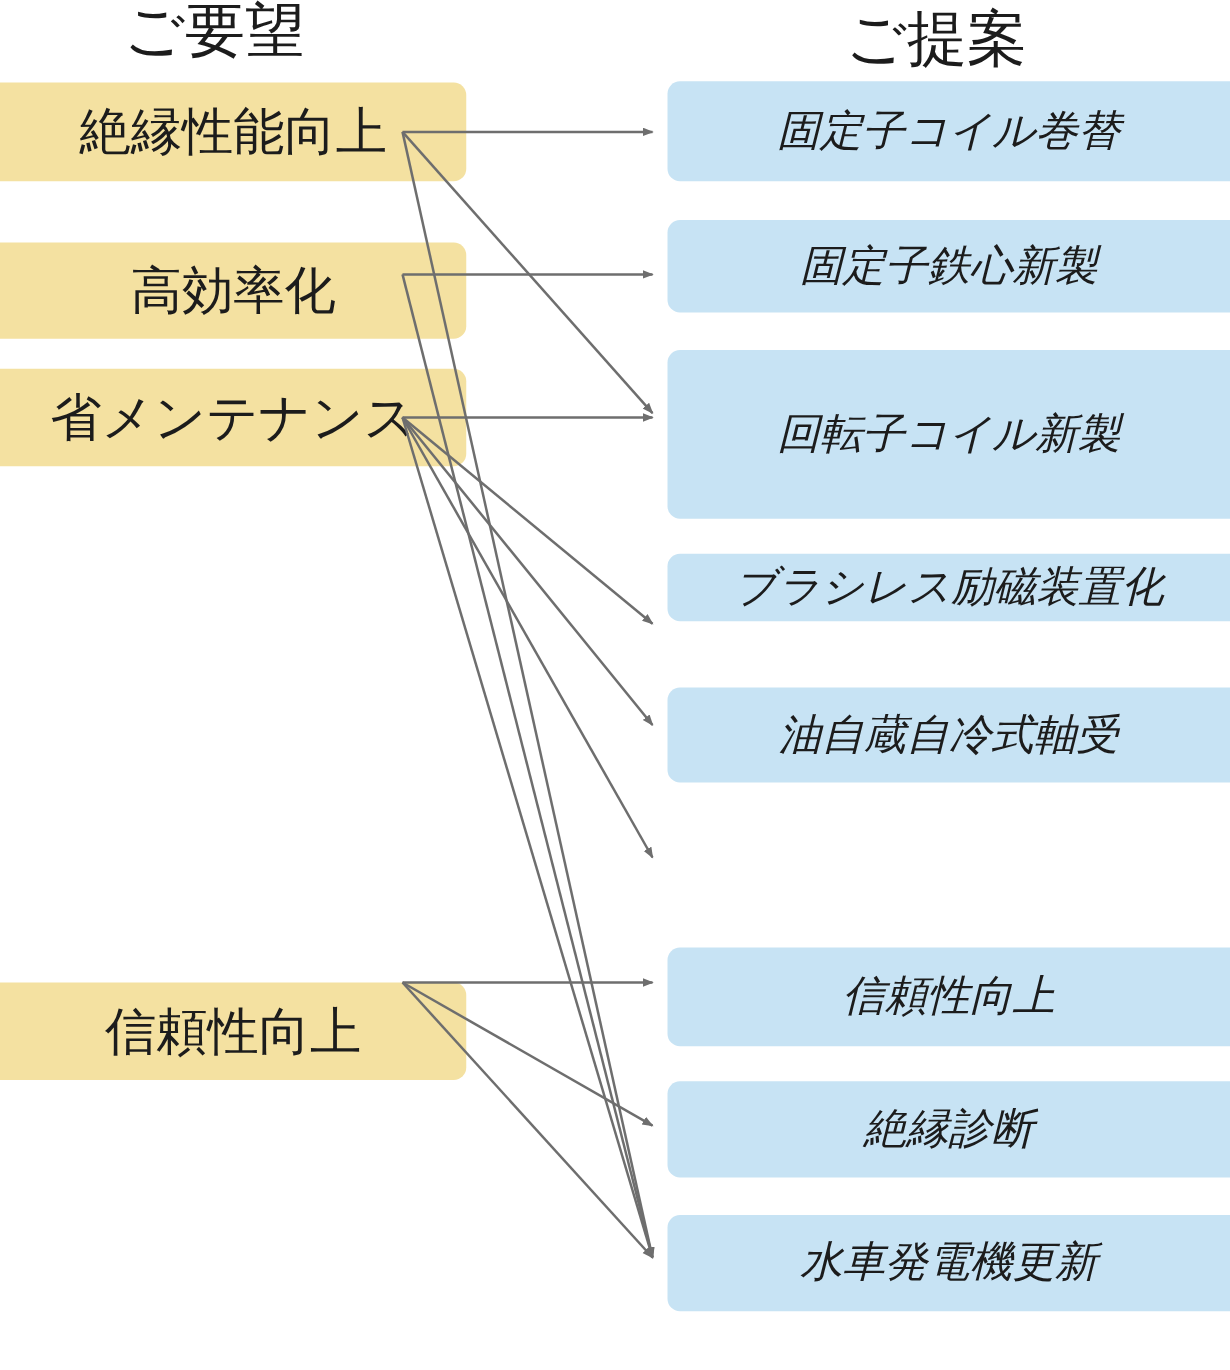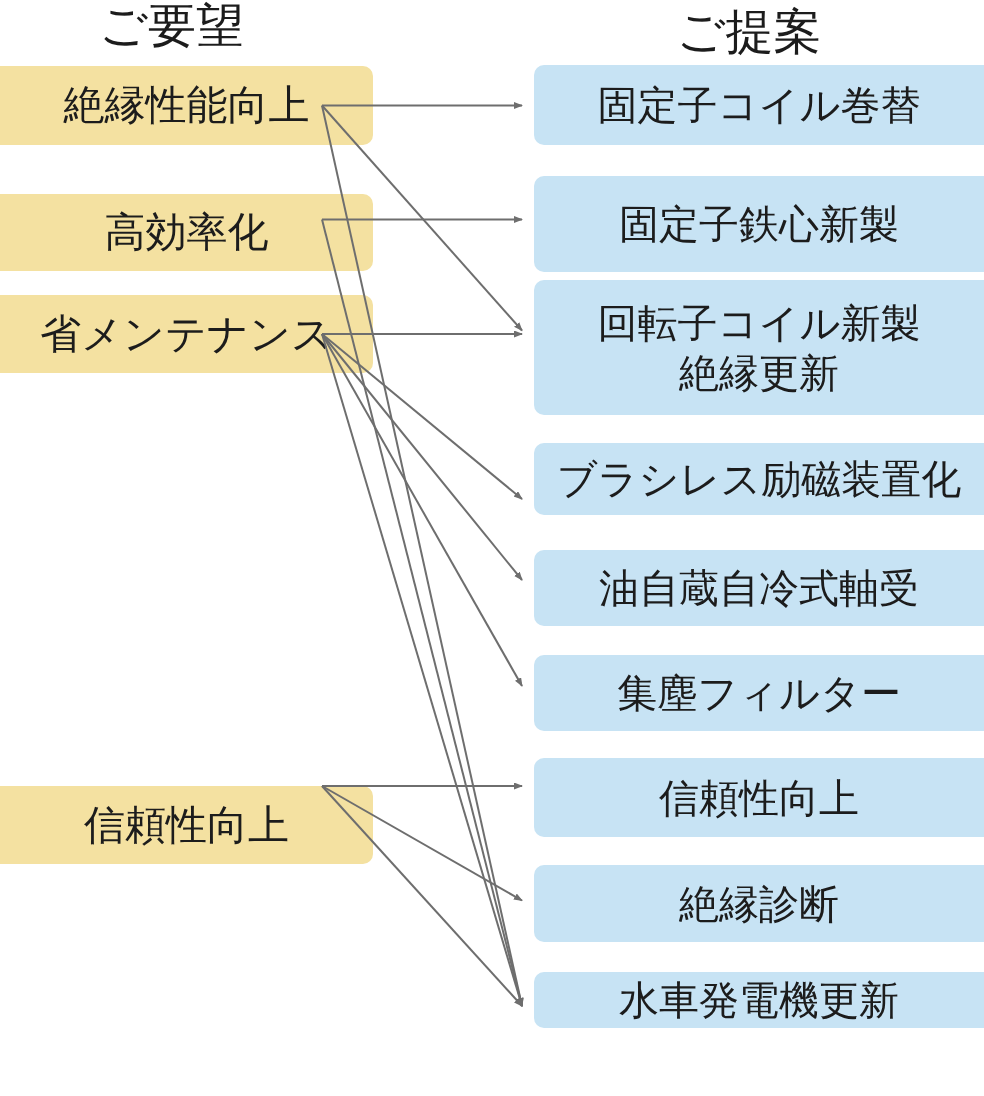--- a/index.html
+++ b/index.html
@@ -40,21 +40,22 @@
   .req-box{
     left:0;width:373px;
     background:var(--req-fill);
     border-radius:0 10px 10px 0;
     font-size:41px;
   }
   .prop-box{
     left:534px;width:450px;
     background:var(--prop-fill);
     border-radius:10px 0 0 10px;
-    font-size:40px;
+    font-size:34px;
+    font-style:italic;
   }
   .prop-box .line{display:block;line-height:1.25;}
   #arrows{
     position:absolute;left:0;top:0;
     width:984px;height:1096px;
     pointer-events:none;
   }
   #arrows line{stroke:var(--arrow);stroke-width:2;}
 </style>
 </head>
@@ -77,57 +78,51 @@
   </div>
   <div class="box req-box" style="top:786px;height:78px;">
     <span>信頼性向上</span>
   </div>
 
   <div class="box prop-box" style="top:65px;height:80px;">
     <span>
         <span class="line">固定子コイル巻替</span>
       </span>
   </div>
-  <div class="box prop-box" style="top:176px;height:96px;">
+  <div class="box prop-box" style="top:176px;height:74px;">
     <span>
         <span class="line">固定子鉄心新製</span>
       </span>
   </div>
   <div class="box prop-box" style="top:280px;height:135px;">
     <span>
       <span class="line">回転子コイル新製</span>
-      <span class="line">絶縁更新</span>
     </span>
   </div>
-  <div class="box prop-box" style="top:443px;height:72px;">
+  <div class="box prop-box" style="top:443px;height:54px;">
     <span>
         <span class="line">ブラシレス励磁装置化</span>
       </span>
   </div>
   <div class="box prop-box" style="top:550px;height:76px;">
     <span>
         <span class="line">油自蔵自冷式軸受</span>
-      </span>
-  </div>
-  <div class="box prop-box" style="top:655px;height:76px;">
-    <span>
-        <span class="line">集塵フィルター</span>
       </span>
   </div>
   <div class="box prop-box" style="top:758px;height:79px;">
     <span>
         <span class="line">信頼性向上</span>
       </span>
   </div>
   <div class="box prop-box" style="top:865px;height:77px;">
     <span>
         <span class="line">絶縁診断</span>
       </span>
   </div>
-  <div class="box prop-box" style="top:972px;height:56px;align-items:center;">
+  <div class="box prop-box" style="top:972px;height:77px;align-items:center;">
     <span>
         <span class="line">水車発電機更新</span>
       </span>
   </div>
 
   <svg id="arrows" viewBox="0 0 984 1096" xmlns="http://www.w3.org/2000/svg">
     <defs>
       <marker id="ah" markerWidth="10" markerHeight="8" refX="8" refY="3.5" orient="auto" markerUnits="userSpaceOnUse">
         <path d="M0,0 L9,3.5 L0,7 Z" fill="#6E6E6E"></path>
       </marker>

